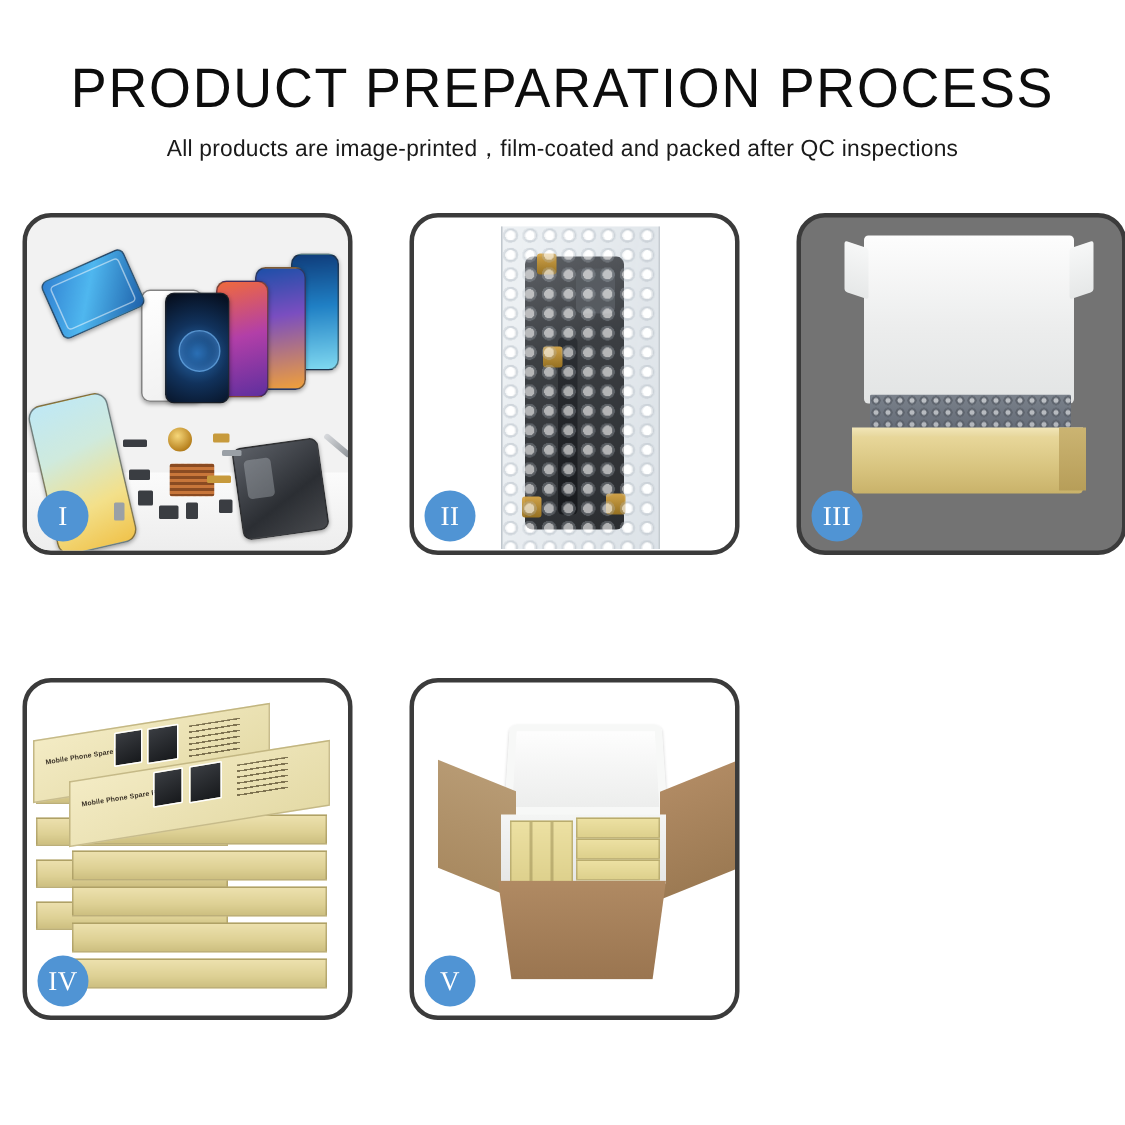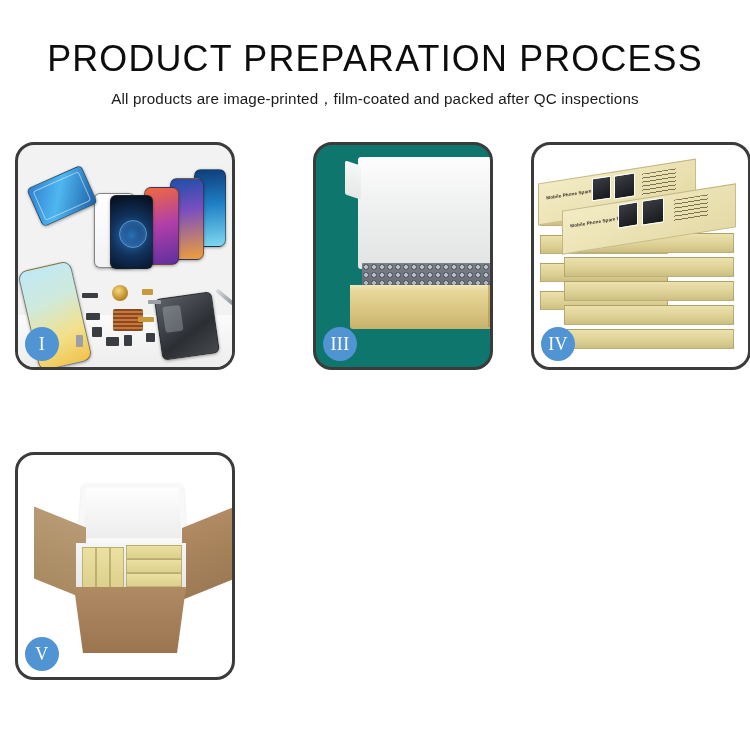--- a/index.html
+++ b/index.html
@@ -213,21 +213,21 @@
     opacity:.95;
   }
   .bubble-overlay {
     position:absolute; left:58px; top:6px; width:104px; height:215px;
     background:
       radial-gradient(circle at 6px 6px, rgba(255,255,255,.62) 0 3.2px, rgba(180,188,196,.30) 3.4px 4.8px, transparent 5px) 0 0/13px 13px;
     pointer-events:none;
   }
 
   
-  .p3 { background: #0f766e; margin-left: 40px; }
+  .p3 { background: #737373; }
   .p3 .foamlid {
     position:absolute; left:42px; top:12px; width:140px; height:112px;
     background: linear-gradient(180deg,#fdfdfd,#eceded 55%,#e2e4e4);
     border-radius:3px;
   }
   .p3 .foamlid::before{
     content:""; position:absolute; left:-13px; top:6px; width:16px; height:34px;
     background: linear-gradient(#f6f7f7,#e6e8e8); transform: skewY(18deg); border-radius:2px;
   }
   .p3 .foamlid::after{
@@ -378,20 +378,33 @@
       <div class="chip" style="left:88px;top:192px;width:13px;height:9px;"></div>
       <div class="chip" style="left:106px;top:190px;width:8px;height:11px;"></div>
       <div class="chip gold" style="left:120px;top:172px;width:16px;height:5px;"></div>
       <div class="chip silver" style="left:58px;top:190px;width:7px;height:12px;"></div>
       <div class="chip" style="left:128px;top:188px;width:9px;height:9px;"></div>
       <div class="tool"></div>
     </div>
     <div class="badge">I</div>
   </div>
 
+  <div class="panel p2">
+    <div class="scene">
+      <div class="bubblebag"></div>
+      <div class="lcd"></div>
+      <div class="flex"></div>
+      <div class="conn" style="left:82px;top:24px;"></div>
+      <div class="conn" style="left:86px;top:86px;"></div>
+      <div class="conn" style="left:72px;top:186px;"></div>
+      <div class="conn" style="left:128px;top:184px;"></div>
+      <div class="bubble-overlay"></div>
+    </div>
+    <div class="badge">II</div>
+  </div>
 
   <div class="panel p3">
     <div class="scene">
       <div class="foamlid"></div>
       <div class="grayfill"></div>
       <div class="boxlip"></div>
       <div class="boxfront"></div>
       <div class="boxside"></div>
     </div>
     <div class="badge">III</div>

